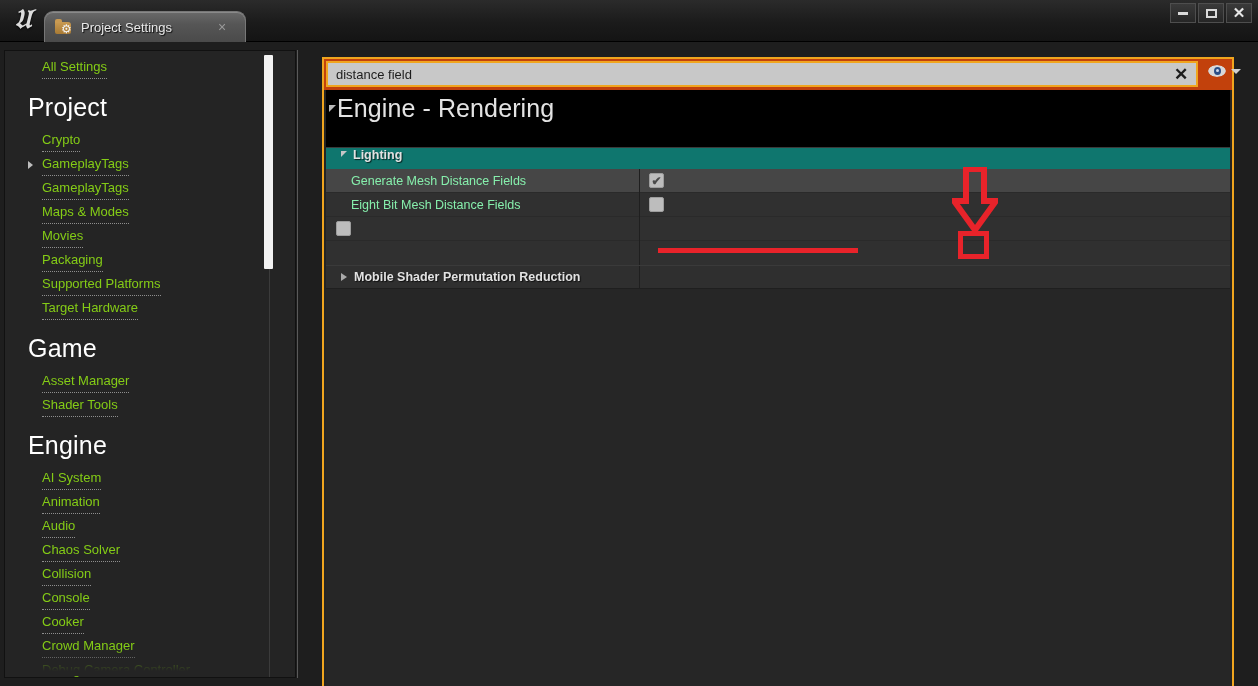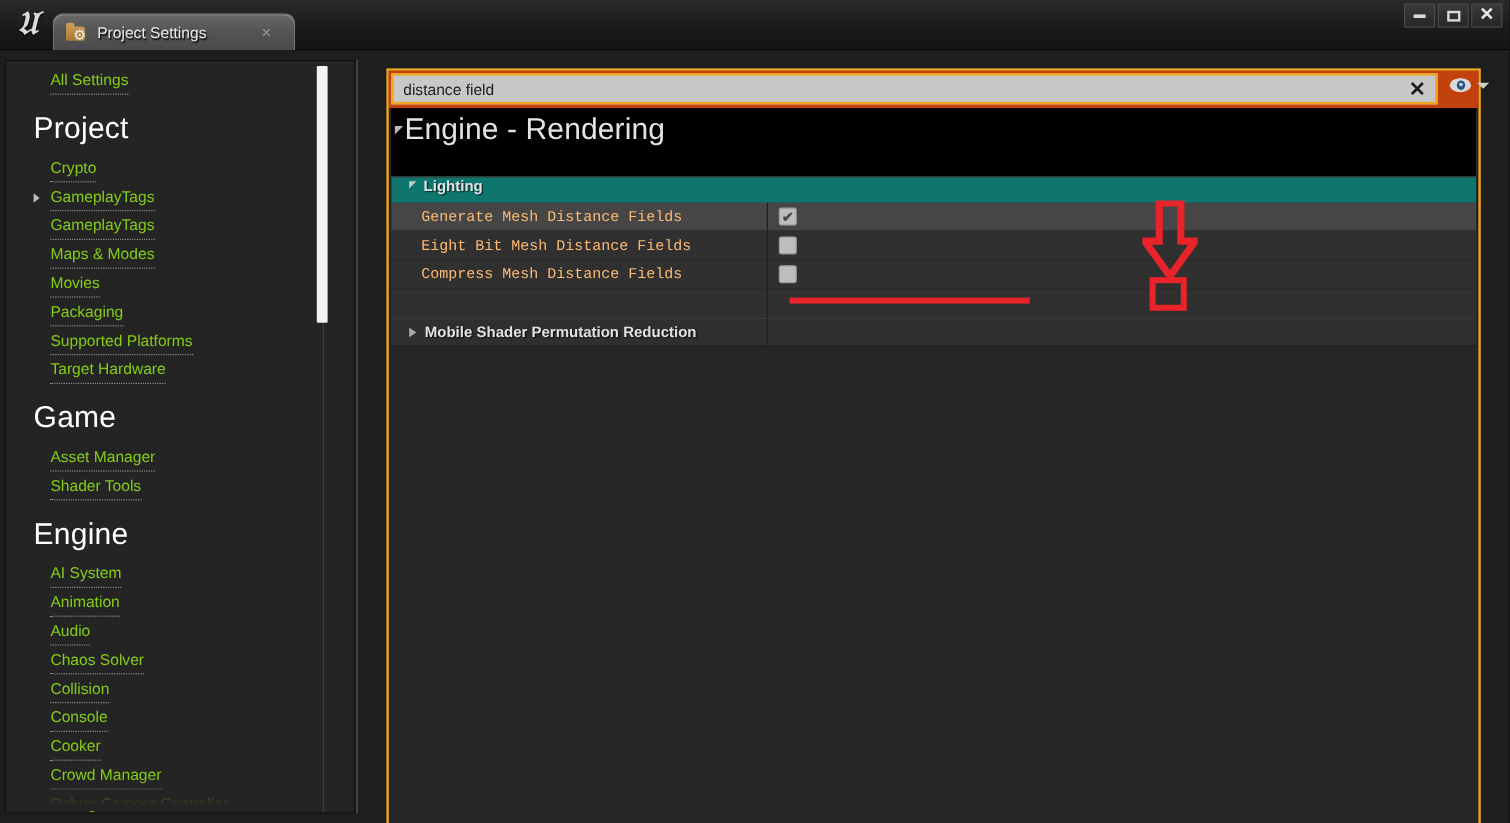--- a/index.html
+++ b/index.html
@@ -261,23 +261,22 @@
   .prop-rows { position: relative; }
   .prop-row {
     position: relative; height: 24px;
     display: flex; align-items: center;
     border-bottom: 1px solid #2a2a2a;
   }
   .prop-row.odd  { background: #303030; }
   .prop-row.highlight { background: #464646; }
   .prop-name {
     width: 313px; padding-left: 25px;
-    color: #fdba74; font-size: 12.5px;
+    color: #86efac; font-size: 12.5px;
     white-space: nowrap;
-    font-family: Liberation Mono, monospace;
   }
   .prop-value {
     flex: 1; padding-left: 10px; display: flex; align-items: center;
   }
   #column-splitter {
     position: absolute; left: 313px; top: 0; width: 1px; height: 100%;
     background: #1f1f1f; z-index: 3;
   }
   .chk {
     width: 15px; height: 15px;
@@ -433,21 +432,20 @@
             <div class="prop-row odd">
               <span class="prop-name">Eight Bit Mesh Distance Fields</span>
               <span class="prop-value">
                 <span class="chk">
                   <span class="tick"></span>
                 </span>
               </span>
             </div>
 
             <div class="prop-row odd">
-              <span class="prop-name">Compress Mesh Distance Fields</span>
               <span class="prop-value">
                 <span class="chk">
                   <span class="tick"></span>
                 </span>
               </span>
             </div>
 
             <div class="prop-row odd" style="border-bottom:none;"></div>
           </div>
 

